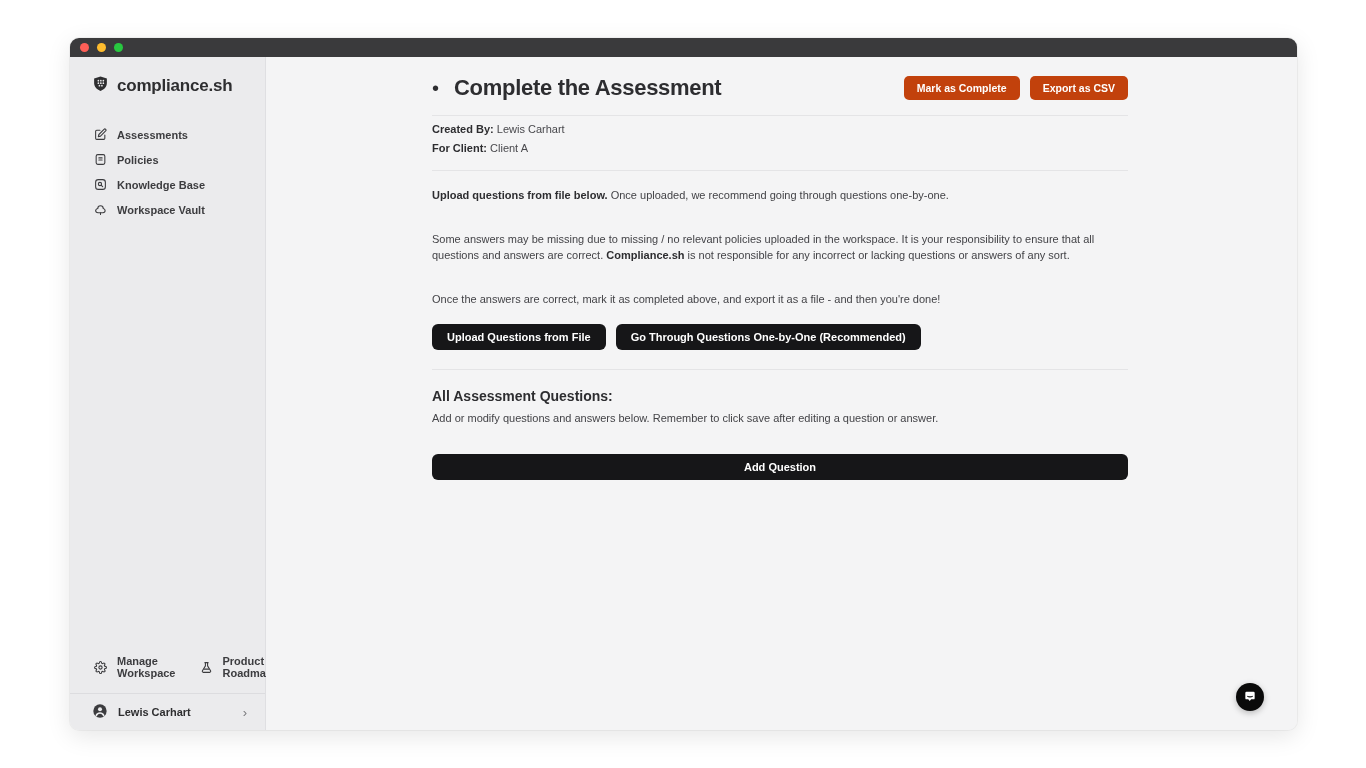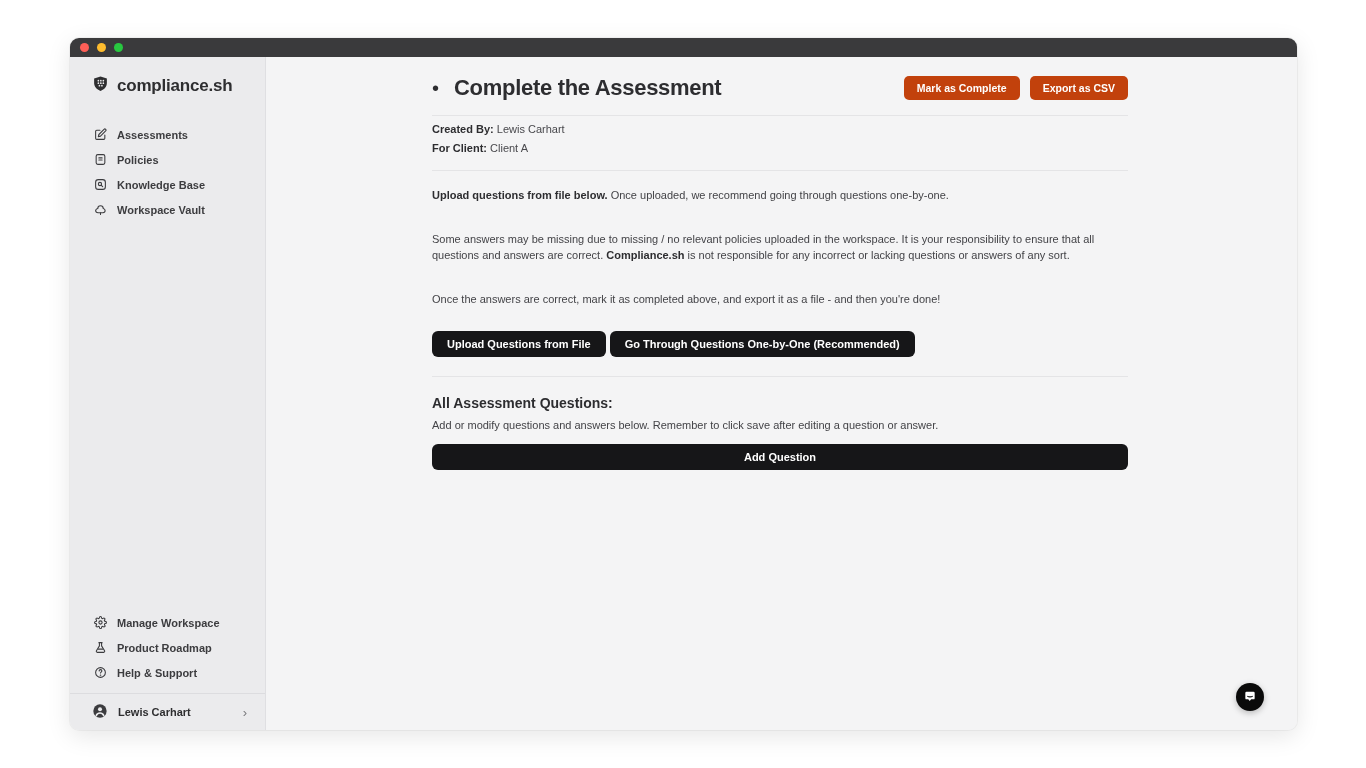--- a/index.html
+++ b/index.html
@@ -25,21 +25,21 @@
   }
   .logo-row { display: flex; align-items: center; gap: 8px; padding: 18px 0 0 22px; }
   .logo-text { font-size: 17px; font-weight: 700; color: #2e2e30; letter-spacing: -0.2px; }
   .nav { margin-top: 26px; display: flex; flex-direction: column; }
   .nav-item {
     display: flex; align-items: center; gap: 10px; padding: 6px 0 6px 24px;
     font-size: 11px; font-weight: 600; color: #3c3c3f; cursor: pointer;
   }
   .nav-item .ic { display: flex; align-items: center; justify-content: center; width: 13px; height: 13px; }
   .sidebar-spacer { flex: 1; }
-  .sidebar-footer { display: flex; flex-direction: column; padding-bottom: 8px; }
+  .sidebar-footer { display: flex; flex-direction: row; padding-bottom: 8px; }
   .user-row {
     border-top: 1px solid #dcdcdf; display: flex; align-items: center; gap: 10px;
     padding: 9px 18px 9px 22px; font-size: 11px; font-weight: 700; color: #2e2e30; cursor: pointer;
   }
   .user-chevron { margin-left: auto; color: #7a7a7e; font-size: 13px; font-weight: 400; }
 
   
   .main { flex: 1; background: #f4f4f5; overflow: hidden; }
   .content { width: 696px; margin-left: 166px; }
 
@@ -60,32 +60,32 @@
   .div-2 { margin-top: 16px; }
   .div-3 { margin-top: 19px; }
 
   .draft-name { margin-top: 16px; font-size: 13.5px; font-weight: 700; color: #2d2d30; }
   .meta-line { margin-top: 7px; font-size: 11px; color: #48484c; }
   .meta-line b { color: #2d2d30; }
 
   .para { margin-top: 27px; font-size: 11px; line-height: 1.5; color: #434347; }
   .para b { color: #2d2d30; }
 
-  .action-row { margin-top: 24px; display: flex; gap: 4px; }
+  .action-row { margin-top: 17px; display: flex; gap: 10px; }
   .btn-action {
     background: #161618; color: #ffffff; border: none; border-radius: 6px;
     font-family: "Liberation Sans", sans-serif; font-size: 11px; font-weight: 700;
     padding: 7px 15px; cursor: pointer; white-space: nowrap;
   }
 
   .section-heading { margin-top: 18px; font-size: 14px; font-weight: 700; color: #2d2d30; }
   .section-desc { margin-top: 8px; font-size: 11px; color: #434347; }
 
   .btn-add {
-    margin-top: 13px; width: 100%; background: #161618; color: #ffffff; border: none;
+    margin-top: 30px; width: 100%; background: #161618; color: #ffffff; border: none;
     border-radius: 6px; font-family: "Liberation Sans", sans-serif; font-size: 11px;
     font-weight: 700; padding: 7px 0; text-align: center; cursor: pointer;
   }
 
   .chat-fab {
     position: absolute; right: 33px; bottom: 19px; width: 28px; height: 28px;
     background: #0a0a0a; border-radius: 50%; display: flex; align-items: center;
     justify-content: center; cursor: pointer; box-shadow: 0 2px 6px rgba(0,0,0,0.25);
   }
 </style>

